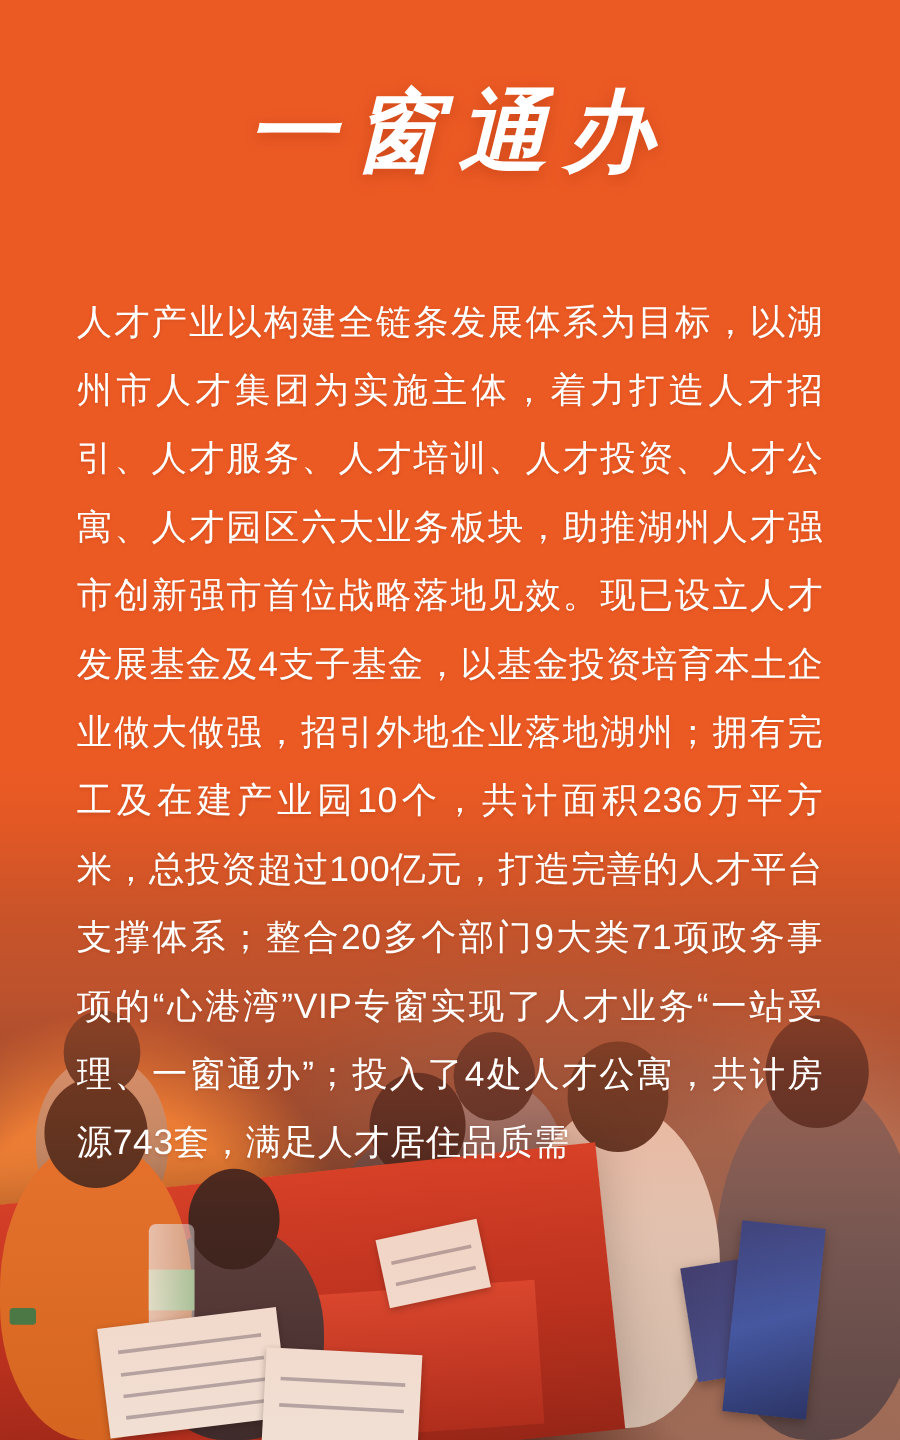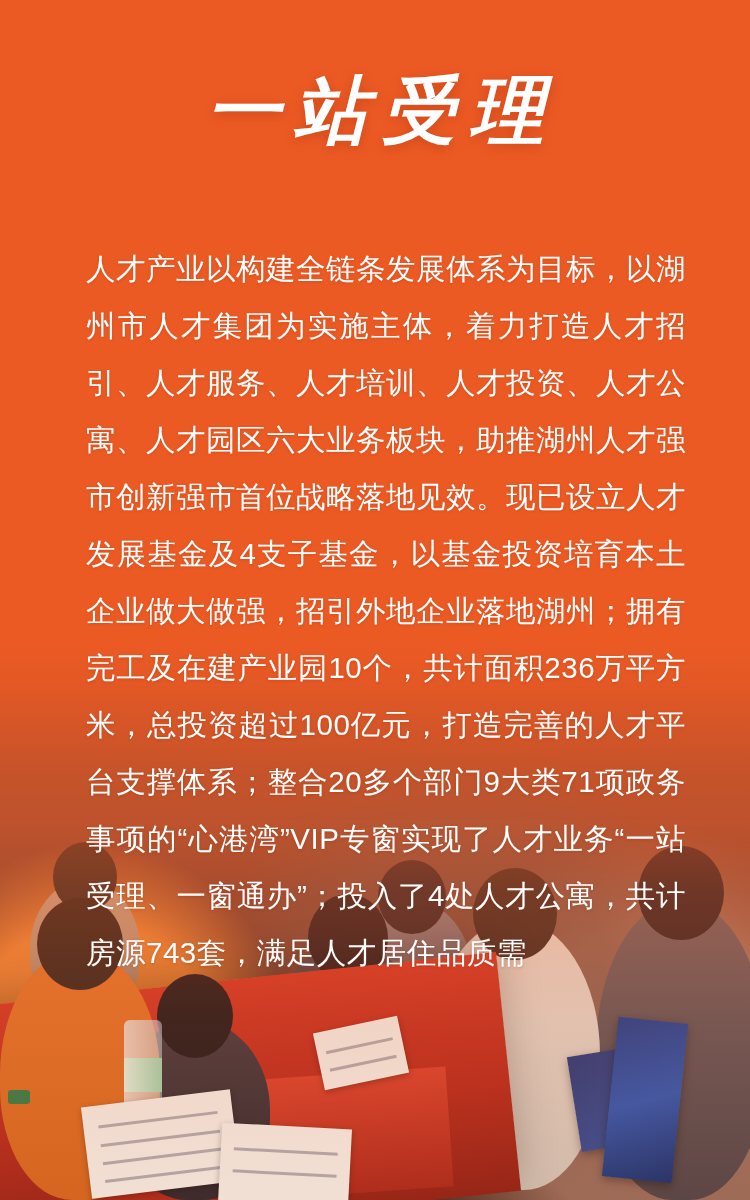--- a/index.html
+++ b/index.html
@@ -181,21 +181,21 @@
     letter-spacing: 14px;
     text-indent: 14px;
     font-style: italic;
     text-shadow: 0 3px 12px rgba(150,40,10,0.35);
     line-height: 1.1;
   }
 
   .body-text {
     position: absolute;
     top: 240px;
-    left: 86px;
+    left: 64px;
     right: 64px;
     color: #ffffff;
     font-size: 29.5px;
     line-height: 57px;
     letter-spacing: 0.5px;
     text-align: justify;
     text-justify: inter-ideograph;
     font-weight: 400;
     text-shadow: 0 1px 3px rgba(140,45,12,0.25);
   }
@@ -255,17 +255,17 @@
       <span class="paper-line" style="top:65%"></span>
     </div>
 
     <div class="brochure2"></div>
     <div class="brochure"></div>
 
     <div class="photo-wash"></div>
   </div>
 
   <div class="content">
-    <div class="title">一站受理</div>
+    <div class="title">一窗通办</div>
     <div class="body-text">人才产业以构建全链条发展体系为目标，以湖州市人才集团为实施主体，着力打造人才招引、人才服务、人才培训、人才投资、人才公寓、人才园区六大业务板块，助推湖州人才强市创新强市首位战略落地见效。现已设立人才发展基金及4支子基金，以基金投资培育本土企业做大做强，招引外地企业落地湖州；拥有完工及在建产业园10个，共计面积236万平方米，总投资超过100亿元，打造完善的人才平台支撑体系；整合20多个部门9大类71项政务事项的“心港湾”VIP专窗实现了人才业务“一站受理、一窗通办”；投入了4处人才公寓，共计房源743套，满足人才居住品质需</div>
   </div>
 
 </div>
 
 </body></html>

